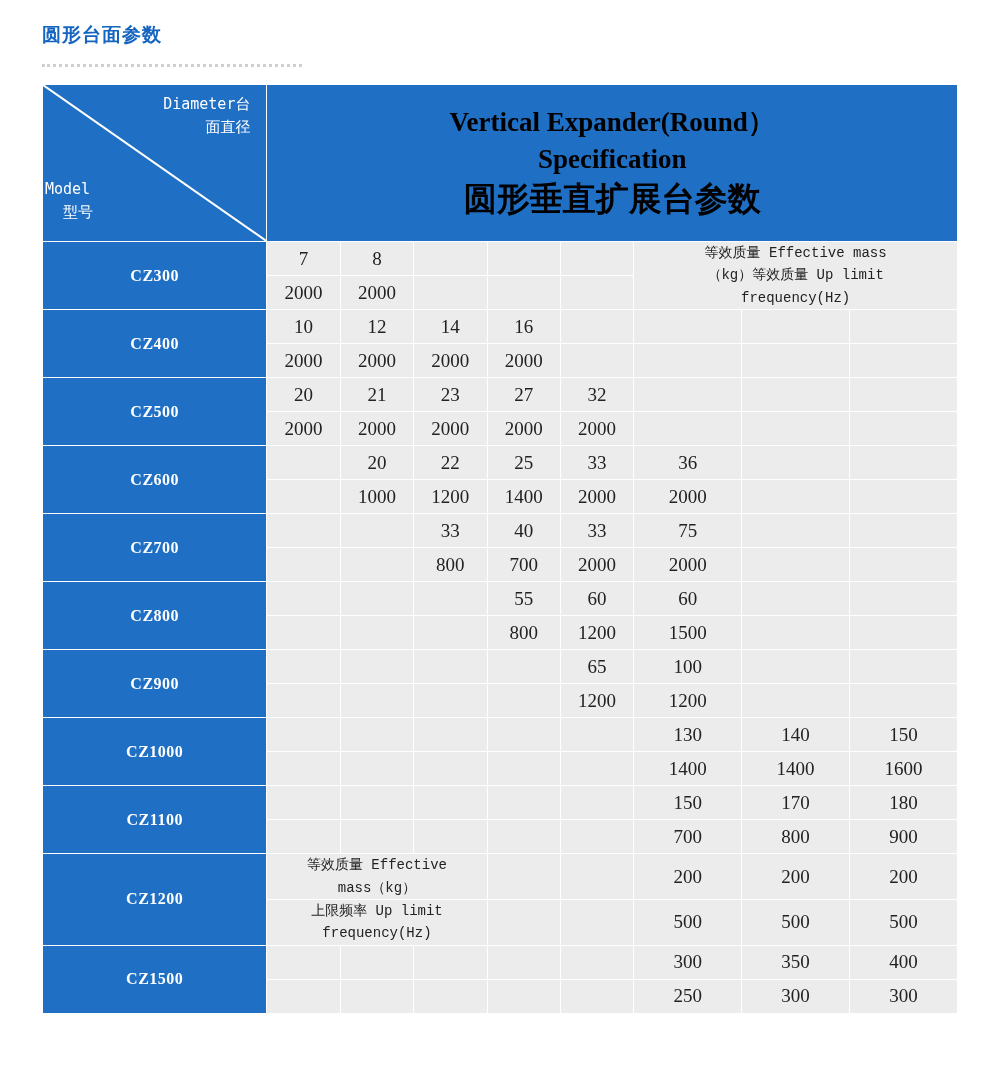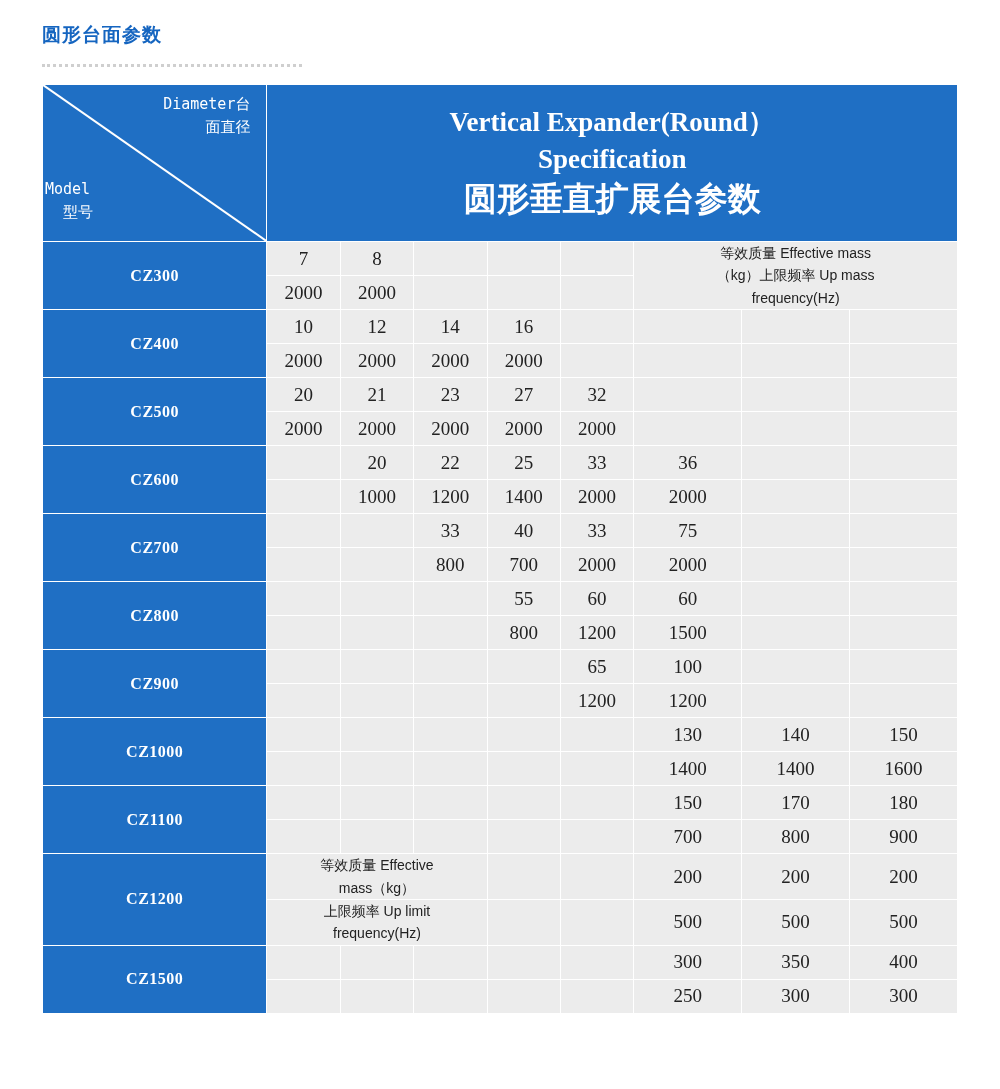--- a/index.html
+++ b/index.html
@@ -90,21 +90,21 @@
     text-align: left;
     font-family: "DejaVu Sans Mono", monospace;
     font-size: 15px;
     line-height: 1.5;
     color: #ffffff;
   }
   .corner-bl .cn { display: block; padding-left: 18px; }
 
   .hdr-main {
     background: #1f6fc4;
-    color: #ffffff;
+    color: #000000;
     height: 156px;
     font-family: "Liberation Serif", serif;
     font-weight: bold;
     font-size: 27px;
     line-height: 1.35;
   }
   .hdr-main .cn-title {
     font-family: "DejaVu Sans", sans-serif;
     font-size: 33px;
     font-weight: bold;
@@ -121,21 +121,21 @@
   .val-cell {
     background: #ececec;
     color: #222222;
     font-family: "Liberation Serif", serif;
     font-size: 19px;
     height: 33px;
   }
   .note-cell {
     background: #ececec;
     color: #222222;
-    font-family: Liberation Sans, sans-serif;
+    font-family: Liberation Mono, monospace;
     font-size: 14px;
     line-height: 1.6;
     text-align: left;
     padding: 4px 8px;
   }
   .note-cell .ln { display: block; }
 </style>
 </head>
 <body>
 
@@ -185,21 +185,21 @@
 
         <tr>
           <td class="model-cell" rowspan="2">CZ300</td>
           <td class="val-cell">7</td>
           <td class="val-cell">8</td>
           <td class="val-cell"></td>
           <td class="val-cell"></td>
           <td class="val-cell"></td>
           <td class="note-cell" colspan="3" rowspan="2">
             <span class="ln">等效质量 Effective mass</span>
-            <span class="ln">（kg）上限频率 Up mass</span>
+            <span class="ln">（kg）等效质量 Up limit</span>
             <span class="ln">frequency(Hz)</span>
           </td>
         </tr>
         <tr>
           <td class="val-cell">2000</td>
           <td class="val-cell">2000</td>
           <td class="val-cell"></td>
           <td class="val-cell"></td>
           <td class="val-cell"></td>
         </tr>

